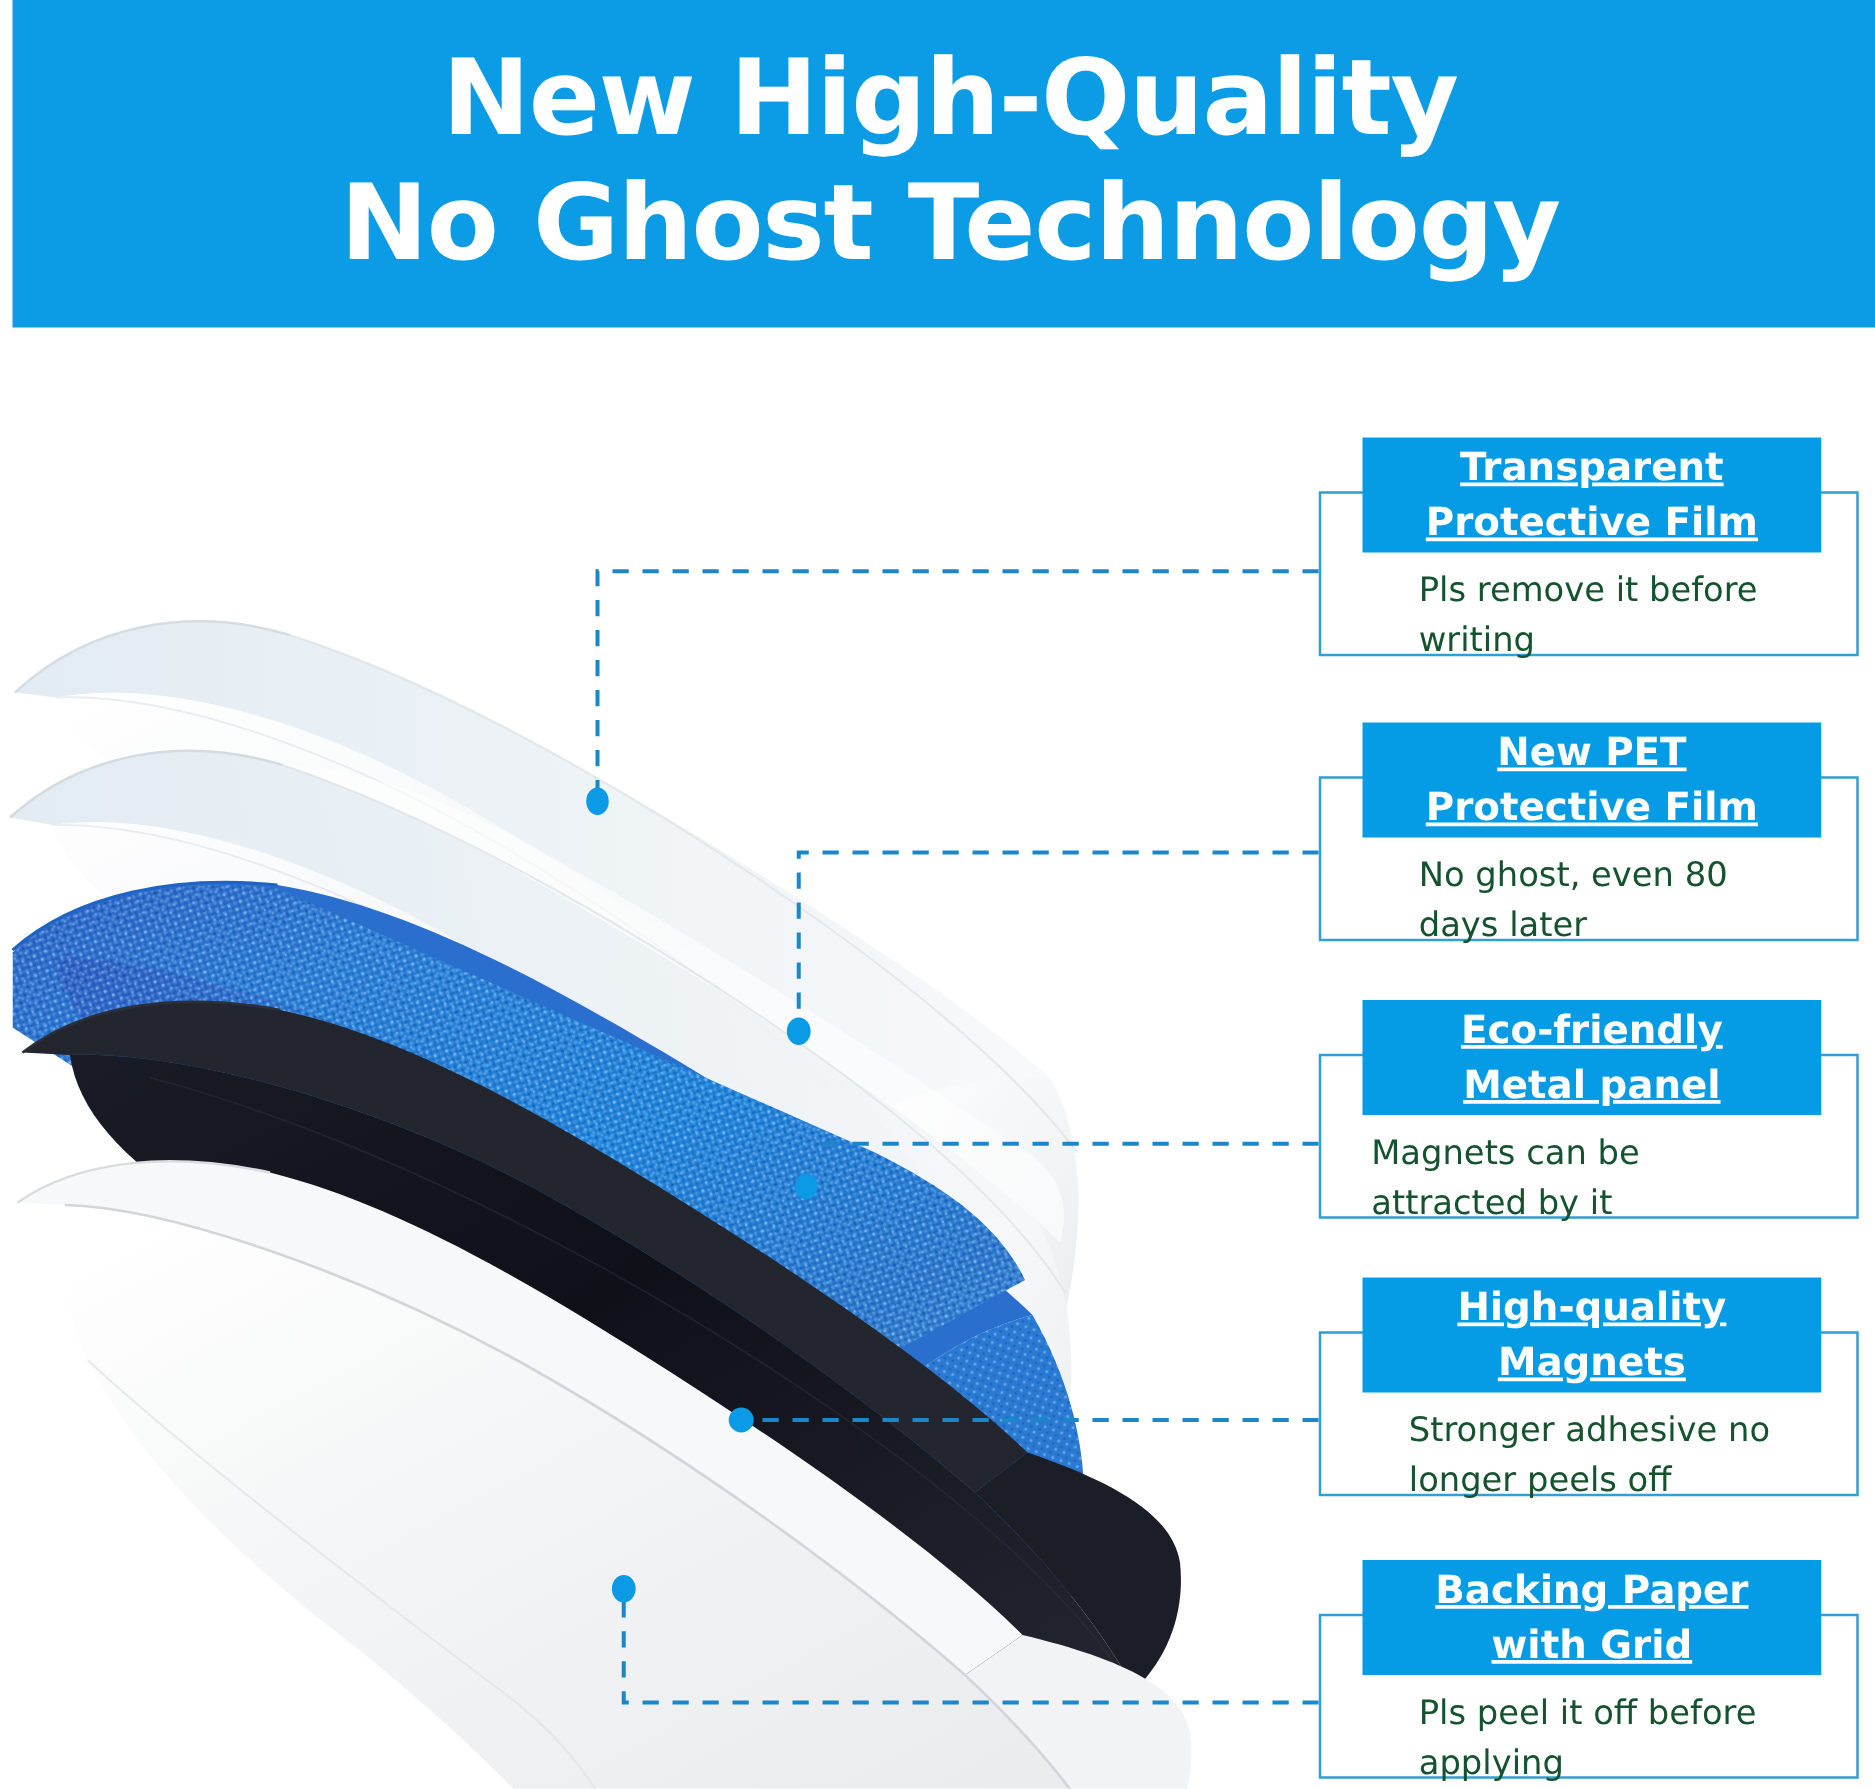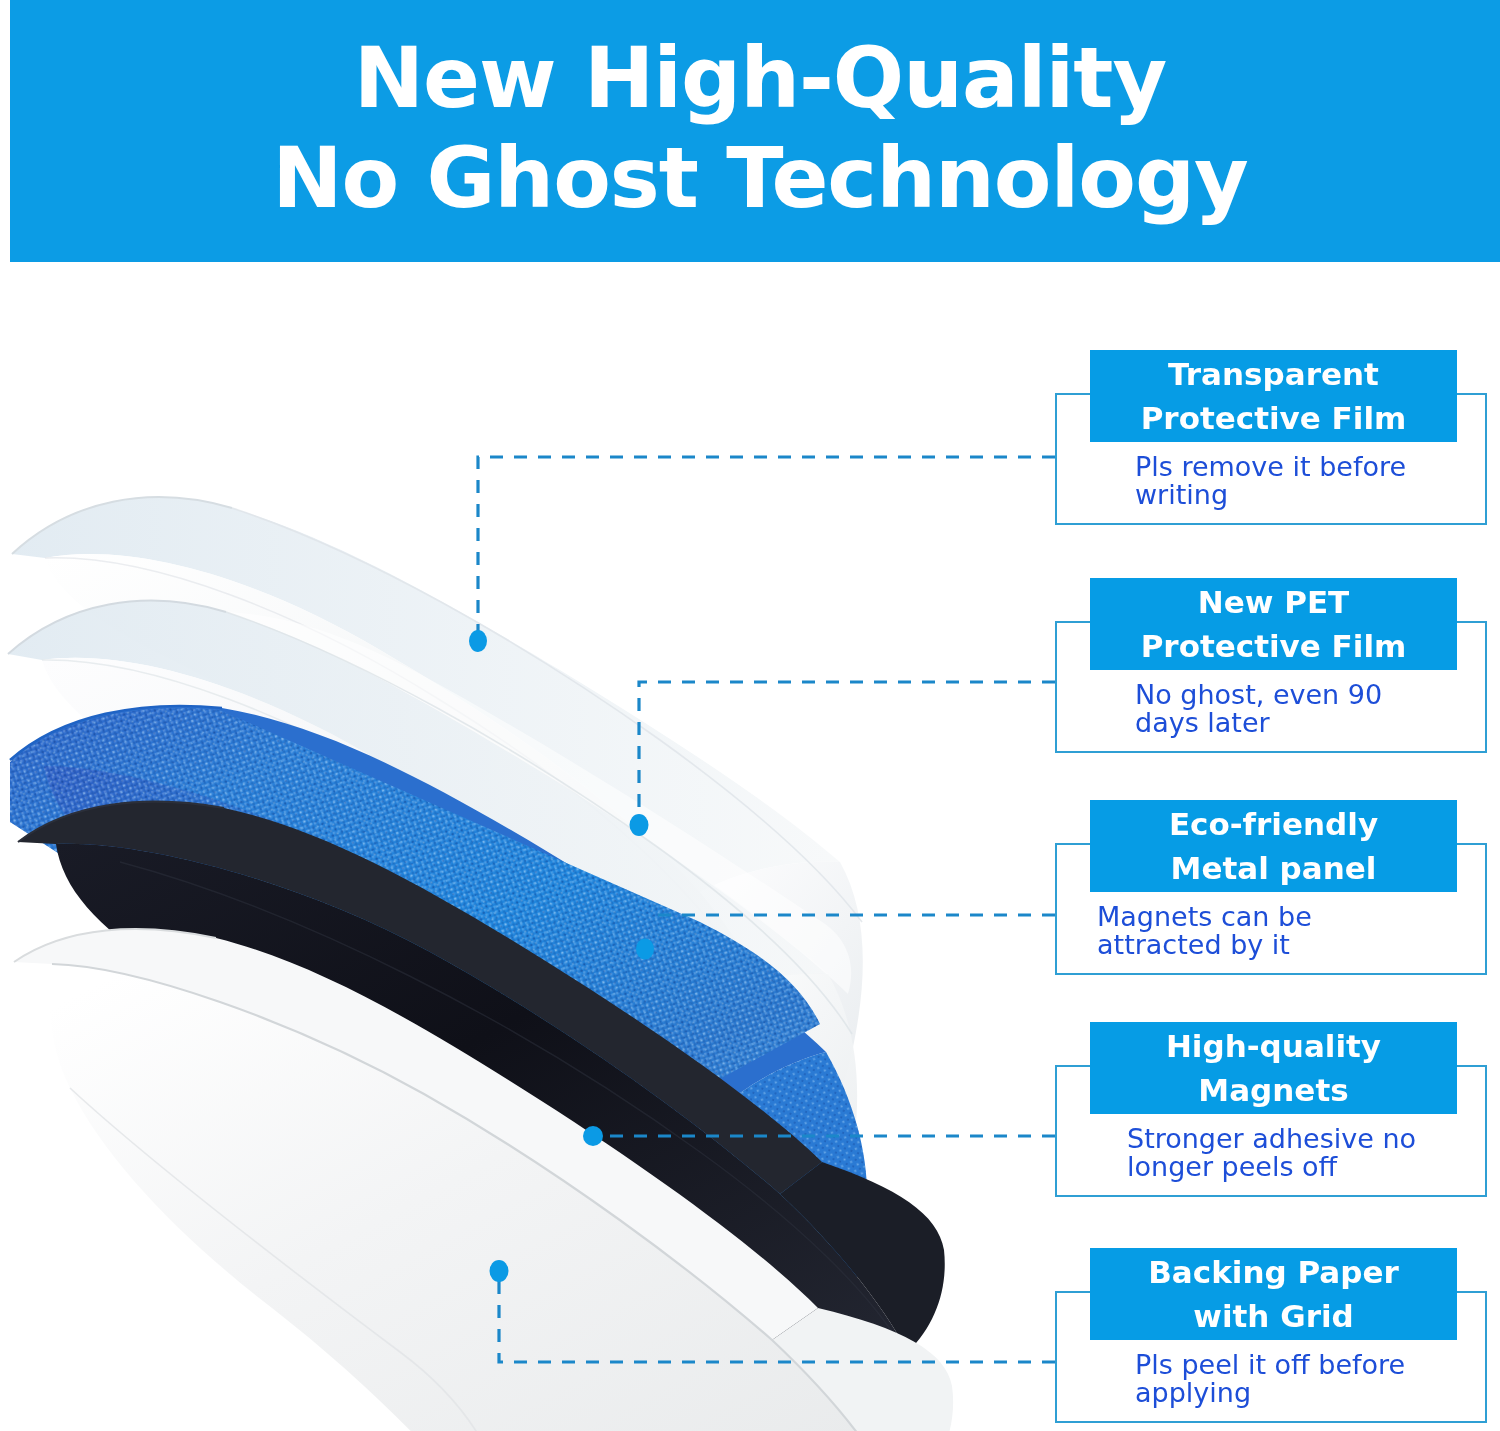--- a/index.html
+++ b/index.html
@@ -90,22 +90,22 @@
     background: #ffffff;
     height: 132px;
   }
   .callout-desc {
     position: absolute;
     left: 78px;
     right: 14px;
     top: 58px;
     font-family: "DejaVu Sans", sans-serif;
     font-size: 27px;
-    line-height: 28px;
-    color: #1d4ed8;
+    line-height: 40px;
+    color: #14532d;
     text-align: left;
     white-space: pre-line;
   }
   .callout-desc.centered { text-align: left; left: 40px; right: 26px; }
   .callout-badge {
     position: absolute;
     left: 35px;
     top: 0;
     width: 367px;
     height: 92px;
@@ -115,20 +115,21 @@
     font-weight: bold;
     font-size: 31px;
     line-height: 44px;
     display: flex;
     align-items: center;
     justify-content: center;
     text-align: center;
     white-space: pre-line;
     box-sizing: border-box;
     z-index: 3;
+    text-decoration: underline;
   }
 </style>
 </head>
 <body>
 
 <div id="header-banner">
   <div id="header-title">New High-Quality
 No Ghost Technology</div>
 </div>
 
@@ -370,21 +371,21 @@
     <div class="callout-body">
       <div class="callout-desc">Pls remove it before
 writing</div>
     </div>
     <div class="callout-badge">Transparent
 Protective Film</div>
   </div>
 
   <div class="callout" style="top:578px">
     <div class="callout-body">
-      <div class="callout-desc">No ghost, even 90
+      <div class="callout-desc">No ghost, even 80
 days later</div>
     </div>
     <div class="callout-badge">New PET
 Protective Film</div>
   </div>
 
   <div class="callout" style="top:800px">
     <div class="callout-body">
       <div class="callout-desc centered">Magnets can be
 attracted by it</div>

